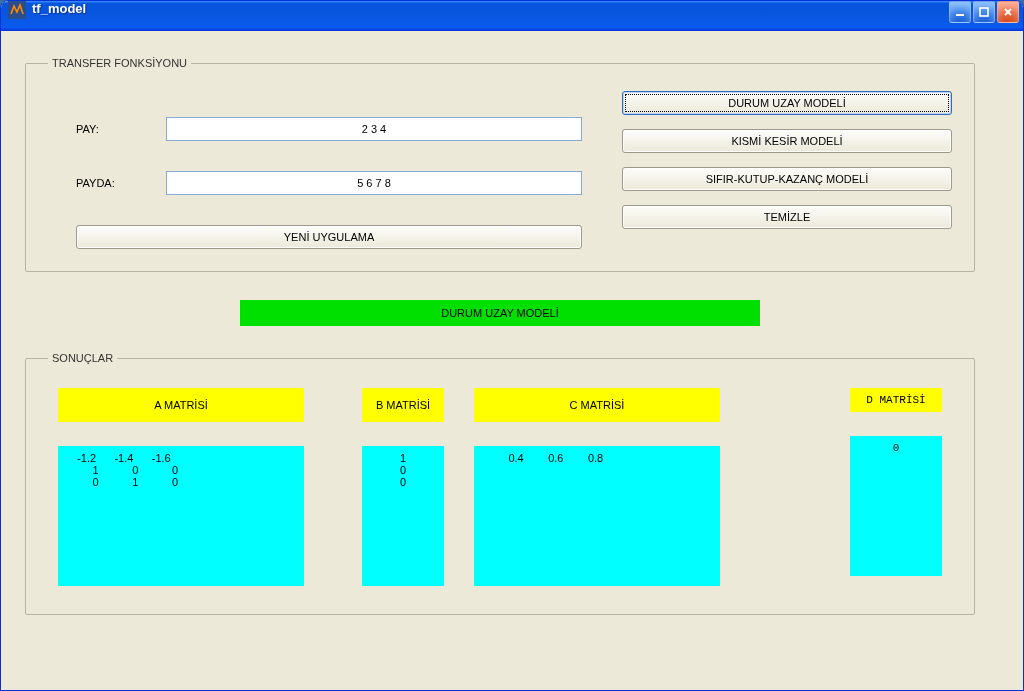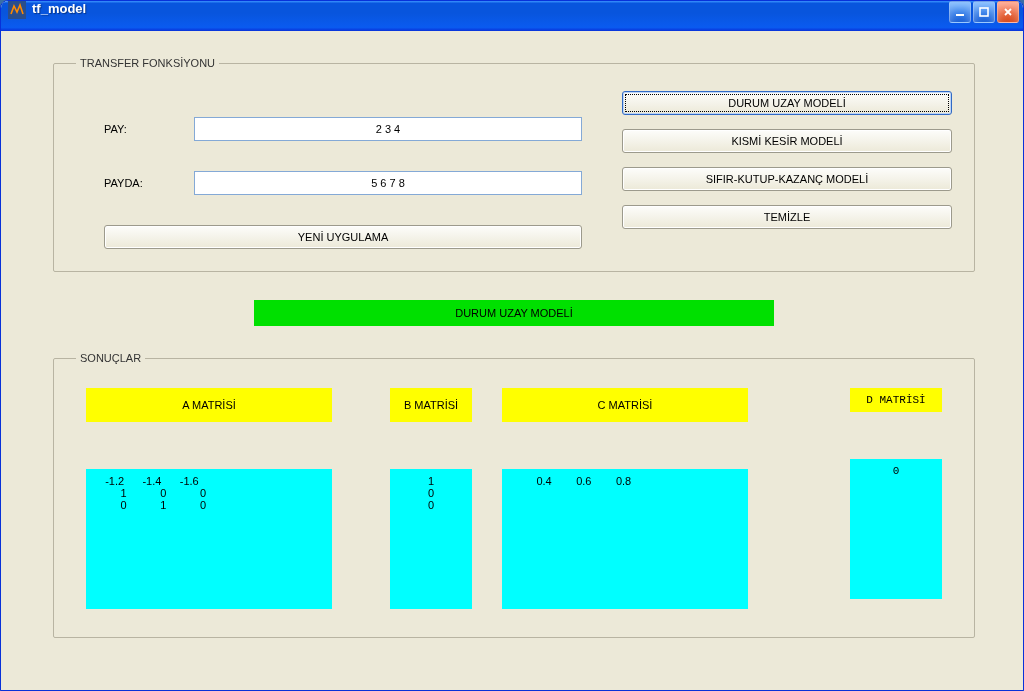--- a/index.html
+++ b/index.html
@@ -57,21 +57,21 @@
     background: linear-gradient(to bottom, #5aa6ff, #1a5fd6);
   }
   .win-btn.close {
     background: linear-gradient(to bottom, #ff8a6b, #d64a1d);
   }
   .win-btn svg { display:block; }
 
   .client {
     flex:1;
     background:#ece9d8;
-    padding: 26px 48px 20px 52px;
+    padding: 26px 48px 20px 24px;
     position: relative;
   }
 
   fieldset.group {
     border:1px solid #b8b4a2;
     border-radius:2px;
     padding: 18px 22px 22px 22px;
     margin:0;
     background:#ece9d8;
   }
@@ -152,21 +152,21 @@
     margin-top: 26px;
     padding-bottom: 28px;
   }
 
   .mat-row {
     display:flex;
     gap: 30px;
     align-items:flex-start;
     padding: 6px 10px 0 10px;
   }
-  .mat-col { display:flex; flex-direction:column; align-items:stretch;gap:23px; }
+  .mat-col { display:flex; flex-direction:column; align-items:stretch; }
   .mat-col.a { width: 246px; }
   .mat-col.b { width: 82px; margin-left: 28px; }
   .mat-col.c { width: 246px; }
   .mat-col.d { width: 92px; margin-left:auto;font-family:Liberation Mono, monospace; }
 
   .mat-hdr {
     background:#ffff00;
     height: 34px;
     line-height:34px;
     text-align:center;

